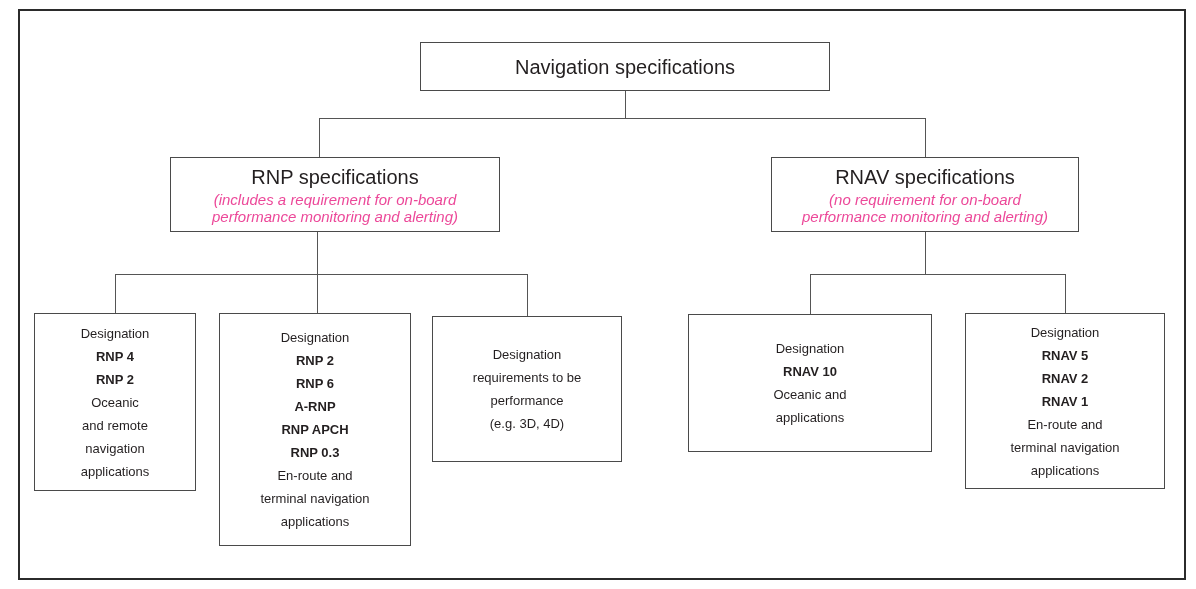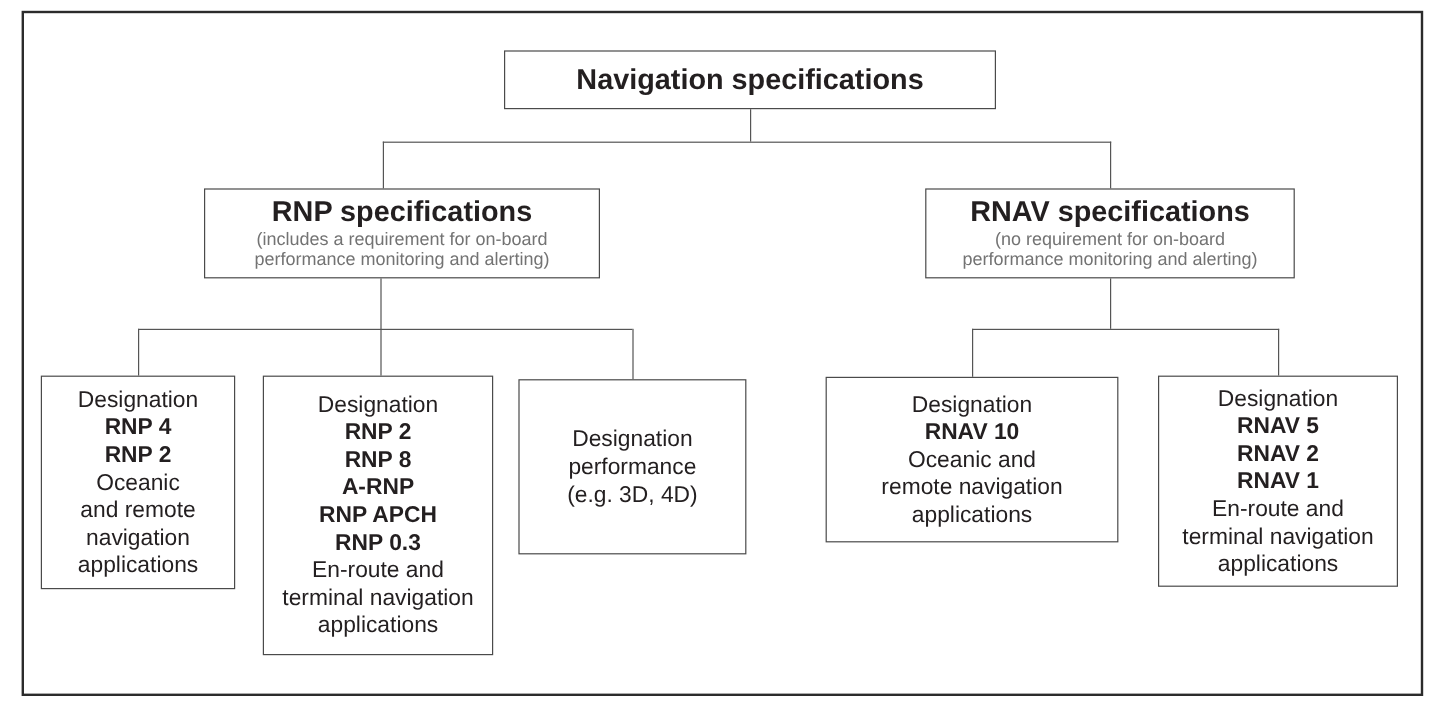--- a/index.html
+++ b/index.html
@@ -12,26 +12,26 @@
   .frame{
     position:absolute;left:18px;top:9px;width:1164px;height:567px;
     border:2px solid var(--frame-border,#2b2b2b);background:#ffffff;
   }
   .node{
     position:absolute;background:#ffffff;
     border:1px solid var(--node-border,#4a4a4a);
     display:flex;flex-direction:column;align-items:center;justify-content:center;
     text-align:center;box-sizing:border-box;
   }
-  .node-title{font-weight:700;font-size:24px;line-height:24px;}
+  .node-title{font-weight:400;font-size:20px;line-height:24px;}
   .node-subtitle{
-    font-size:15px;line-height:17px;
-    white-space:pre-line;margin-top:2px;color:#737373;
+    font-style:italic;font-size:15px;line-height:17px;
+    white-space:pre-line;margin-top:2px;color:#ec4899;
   }
-  .leaf{font-size:19px;line-height:23px;}
+  .leaf{font-size:13px;line-height:23px;}
   .leaf-line{white-space:nowrap;}
   .bold{font-weight:700;}
   .italic{}
   .conn{position:absolute;background:var(--connector,#555555);}
   .conn.v{width:1px;}
   .conn.h{height:1px;}
 
   
   #node-root {left:420px;top:42px;width:410px;height:49px;}
   #node-rnp  {left:170px;top:157px;width:330px;height:75px;}
@@ -67,38 +67,38 @@
     <div class="leaf-line"><span class="bold">RNP 4</span></div>
     <div class="leaf-line"><span class="bold">RNP 2</span></div>
     <div class="leaf-line"><span class="italic">Oceanic</span></div>
     <div class="leaf-line"><span class="italic">and remote</span></div>
     <div class="leaf-line"><span class="italic">navigation</span></div>
     <div class="leaf-line"><span class="italic">applications</span></div>
   </div>
 <div class="node leaf" id="leaf-1">
     <div class="leaf-line"><span>Designation</span></div>
     <div class="leaf-line"><span class="bold">RNP 2</span></div>
-    <div class="leaf-line"><span class="bold">RNP 8</span></div>
+    <div class="leaf-line"><span class="bold">RNP 6</span></div>
     <div class="leaf-line"><span class="bold">A-RNP</span></div>
     <div class="leaf-line"><span class="bold">RNP APCH</span></div>
     <div class="leaf-line"><span class="bold">RNP 0.3</span></div>
     <div class="leaf-line"><span class="italic">En-route and</span></div>
     <div class="leaf-line"><span class="italic">terminal navigation</span></div>
     <div class="leaf-line"><span class="italic">applications</span></div>
   </div>
 <div class="node leaf" id="leaf-2">
     <div class="leaf-line"><span>Designation</span></div>
+    <div class="leaf-line"><span>requirements to be</span></div>
     <div class="leaf-line"><span>performance</span></div>
     <div class="leaf-line"><span>(e.g. 3D, 4D)</span></div>
   </div>
 <div class="node leaf" id="leaf-3">
     <div class="leaf-line"><span>Designation</span></div>
     <div class="leaf-line"><span class="bold">RNAV 10</span></div>
     <div class="leaf-line"><span class="italic">Oceanic and</span></div>
-    <div class="leaf-line"><span class="italic">remote navigation</span></div>
     <div class="leaf-line"><span class="italic">applications</span></div>
   </div>
 <div class="node leaf" id="leaf-4">
     <div class="leaf-line"><span>Designation</span></div>
     <div class="leaf-line"><span class="bold">RNAV 5</span></div>
     <div class="leaf-line"><span class="bold">RNAV 2</span></div>
     <div class="leaf-line"><span class="bold">RNAV 1</span></div>
     <div class="leaf-line"><span class="italic">En-route and</span></div>
     <div class="leaf-line"><span class="italic">terminal navigation</span></div>
     <div class="leaf-line"><span class="italic">applications</span></div>

